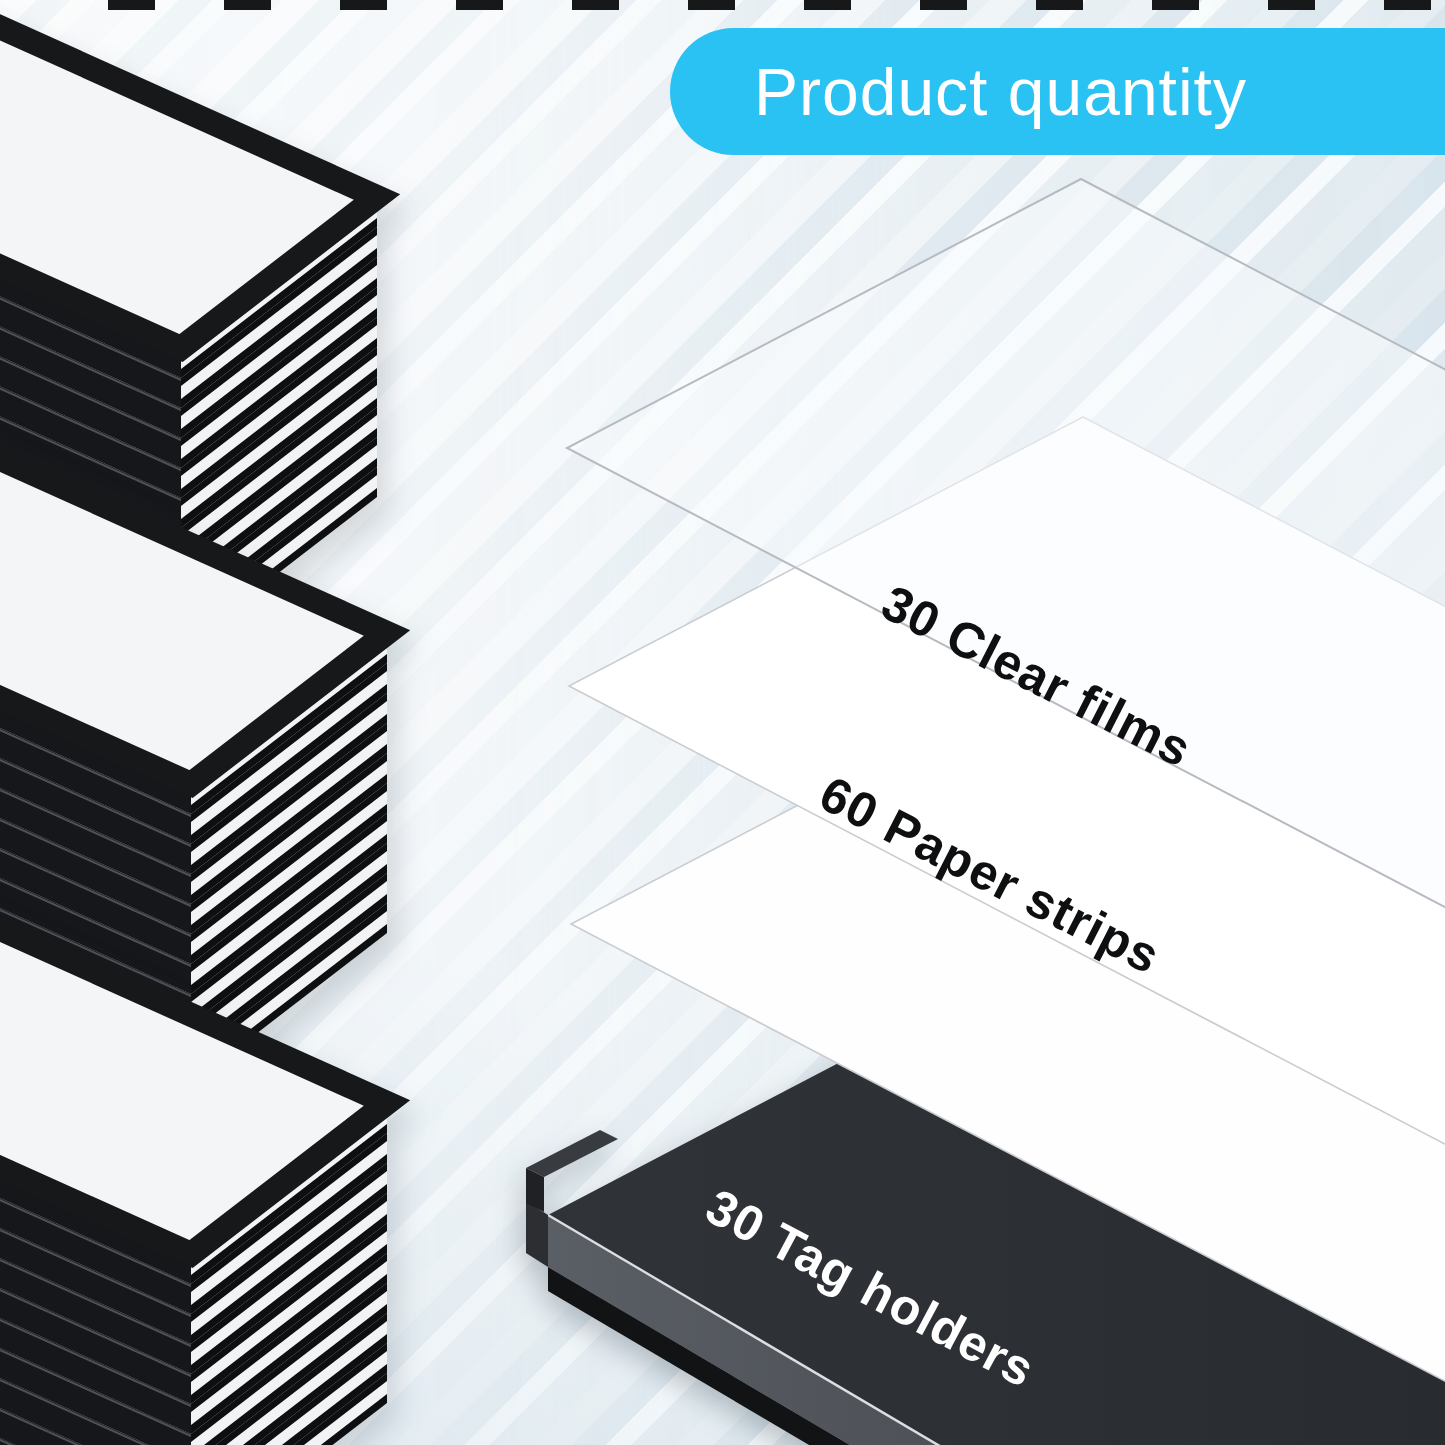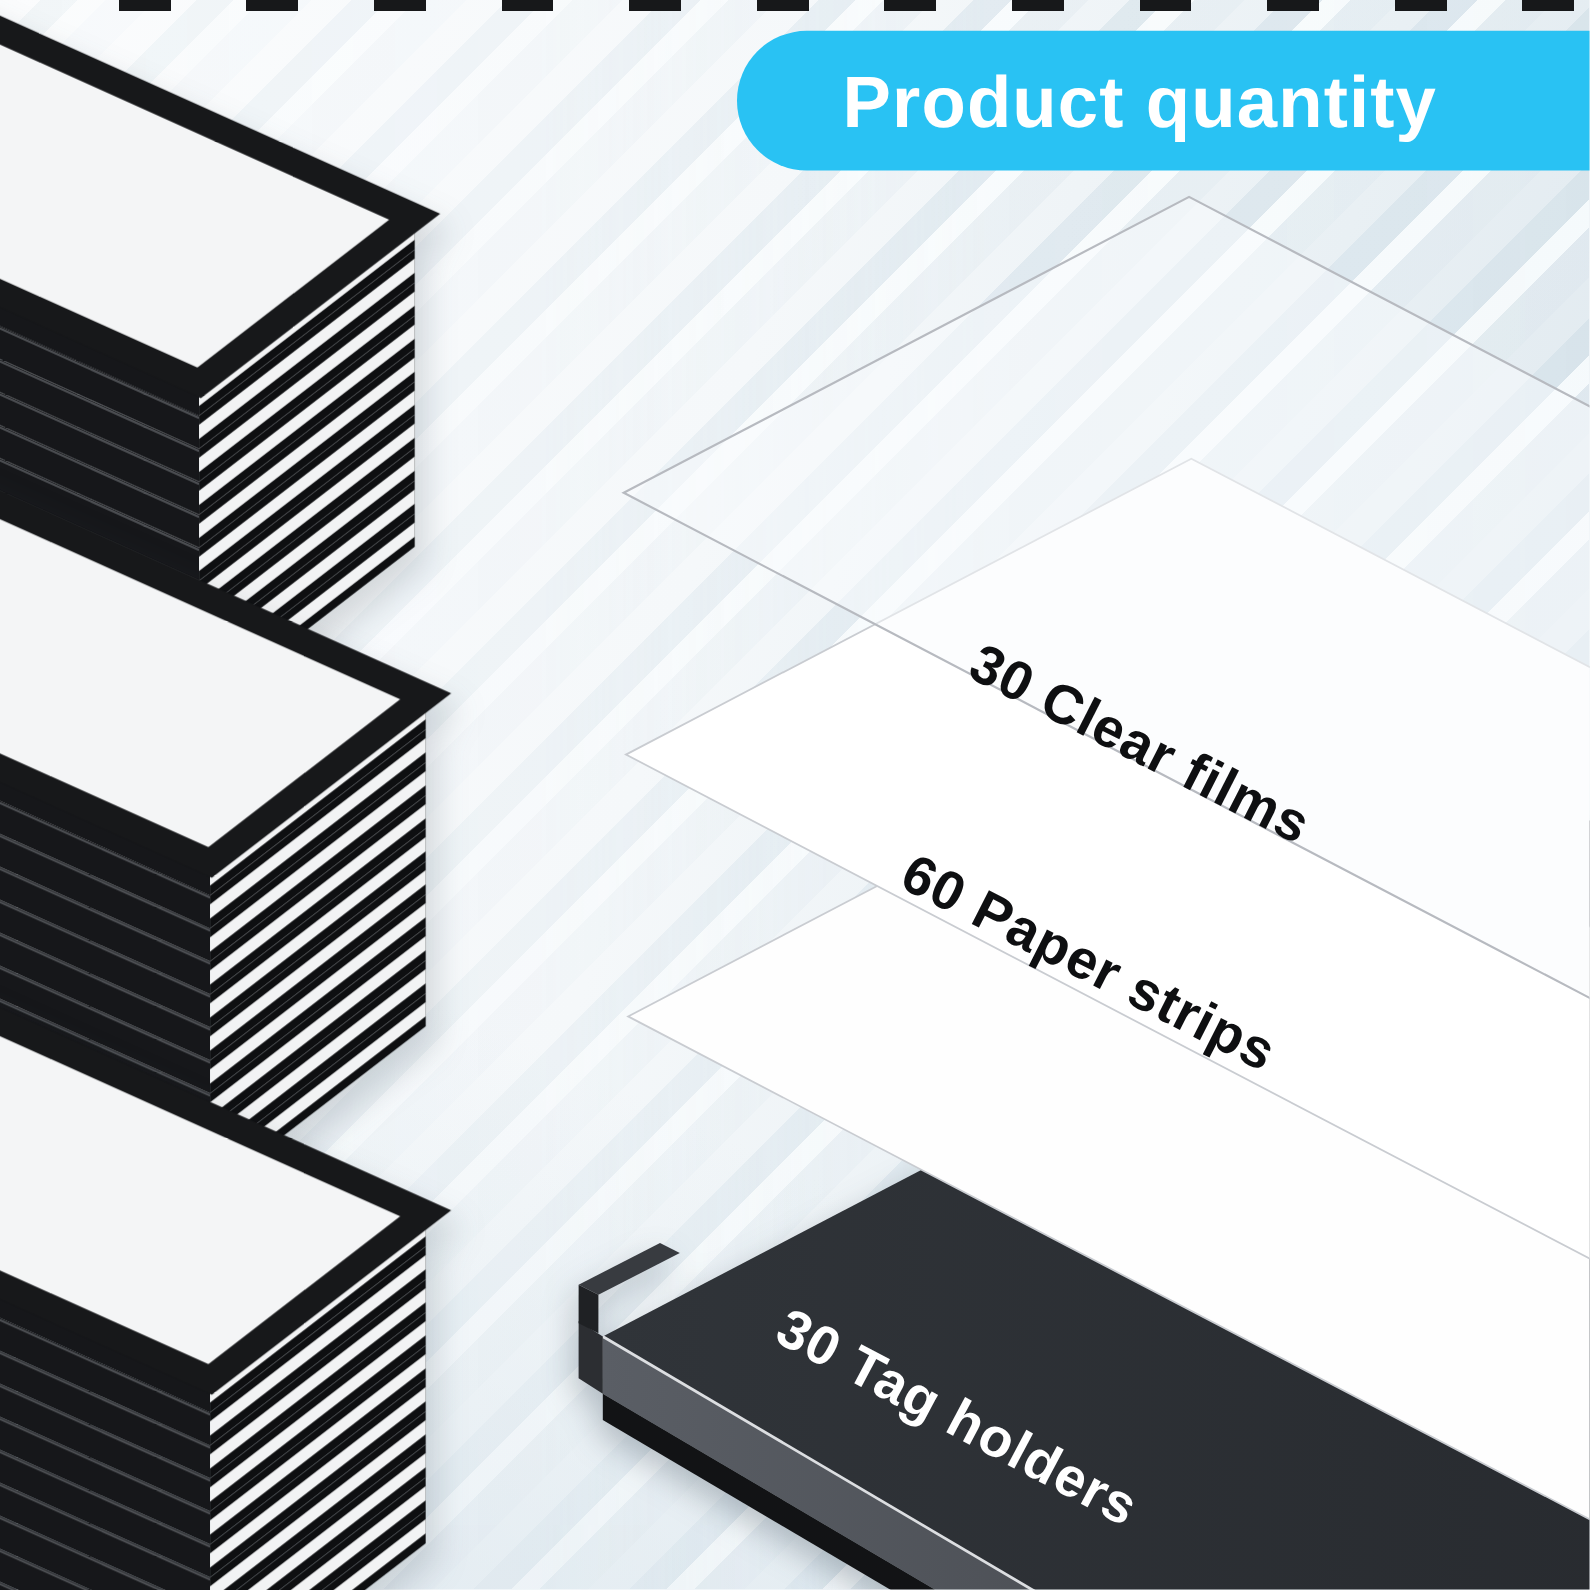--- a/index.html
+++ b/index.html
@@ -46,21 +46,21 @@
   .lblA{left:897px;top:577px;}
   .lblB{left:835px;top:768px;}
   .lblC{left:722px;top:1181px;color:#ffffff;transform:rotate(28deg);}
   
   .banner{
     position:absolute;left:670px;top:28px;width:880px;height:127px;
     background:#29c2f3;border-radius:66px 0 0 66px;
     display:flex;align-items:center;padding-left:84px;box-sizing:border-box;
   }
   .banner span{
-    font-weight:700;font-size:66px;color:#ffffff;letter-spacing:1px;margin-left:12px;
+    font-weight:400;font-size:66px;color:#ffffff;letter-spacing:1px;
   }
 </style>
 </head>
 <body>
 
 <div class="canvas">
 
   <div class="bg"></div>
   <div class="stripes"></div>
   <div class="top-dashes"></div>

